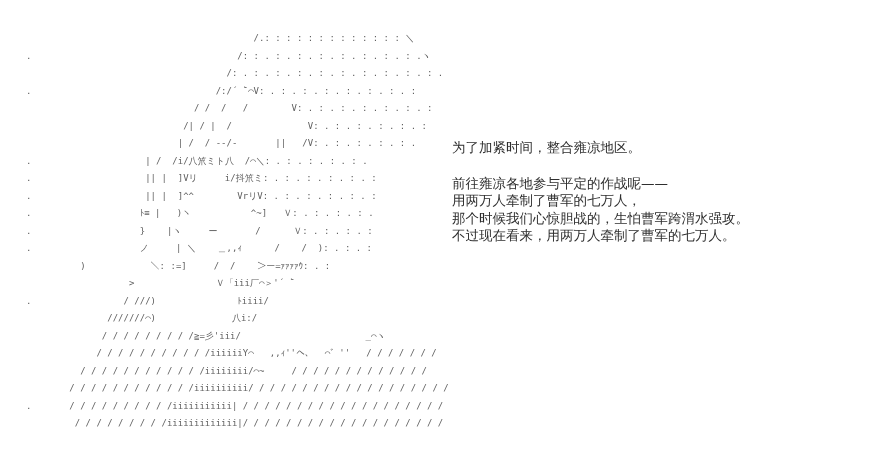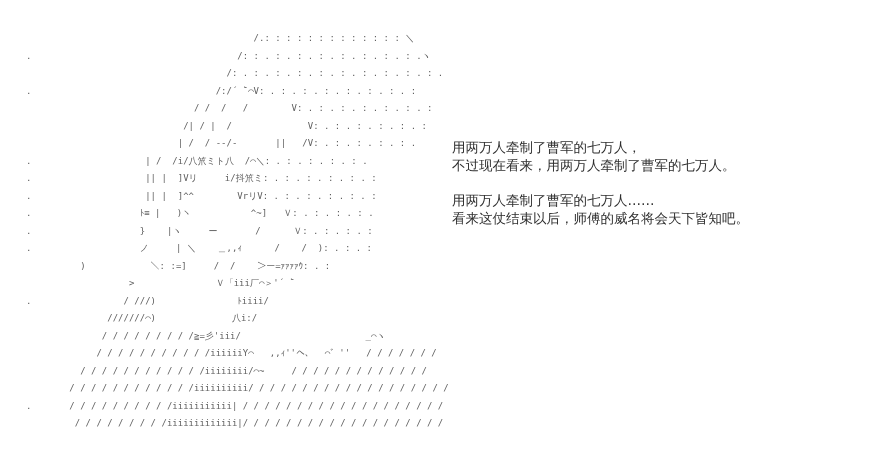--- a/index.html
+++ b/index.html
@@ -55,20 +55,21 @@
                ///////⌒)              八i:/
               / / / / / / / / /≧=彡'iii/                       _⌒ヽ
              / / / / / / / / / / /iiiiiiY⌒   ,,ｨ''ヘ、  ⌒゛''   / / / / / / /
           / / / / / / / / / / / /iiiiiiii/⌒~     / / / / / / / / / / / / /
         / / / / / / / / / / / /iiiiiiiiii/ / / / / / / / / / / / / / / / / / /
 .       / / / / / / / / / /iiiiiiiiiii| / / / / / / / / / / / / / / / / / / /
          / / / / / / / / /iiiiiiiiiiiii|/ / / / / / / / / / / / / / / / / / /</pre>
 
 <div class="dialogue" style="color: rgb(46, 46, 46);">
     <div class="para">
-      <div class="line">用两万人牵制了曹军的七万人，</div>
-      <div class="line">不过现在看来，用两万人牵制了曹军的七万人。</div>
+      <div class="line">为了加紧时间，整合雍凉地区。</div>
     </div>
     <div class="para">
-      <div class="line">用两万人牵制了曹军的七万人……</div>
-      <div class="line">看来这仗结束以后，师傅的威名将会天下皆知吧。</div>
+      <div class="line">前往雍凉各地参与平定的作战呢——</div>
+      <div class="line">用两万人牵制了曹军的七万人，</div>
+      <div class="line">那个时候我们心惊胆战的，生怕曹军跨渭水强攻。</div>
+      <div class="line">不过现在看来，用两万人牵制了曹军的七万人。</div>
     </div>
   </div>
 
 </body></html>

